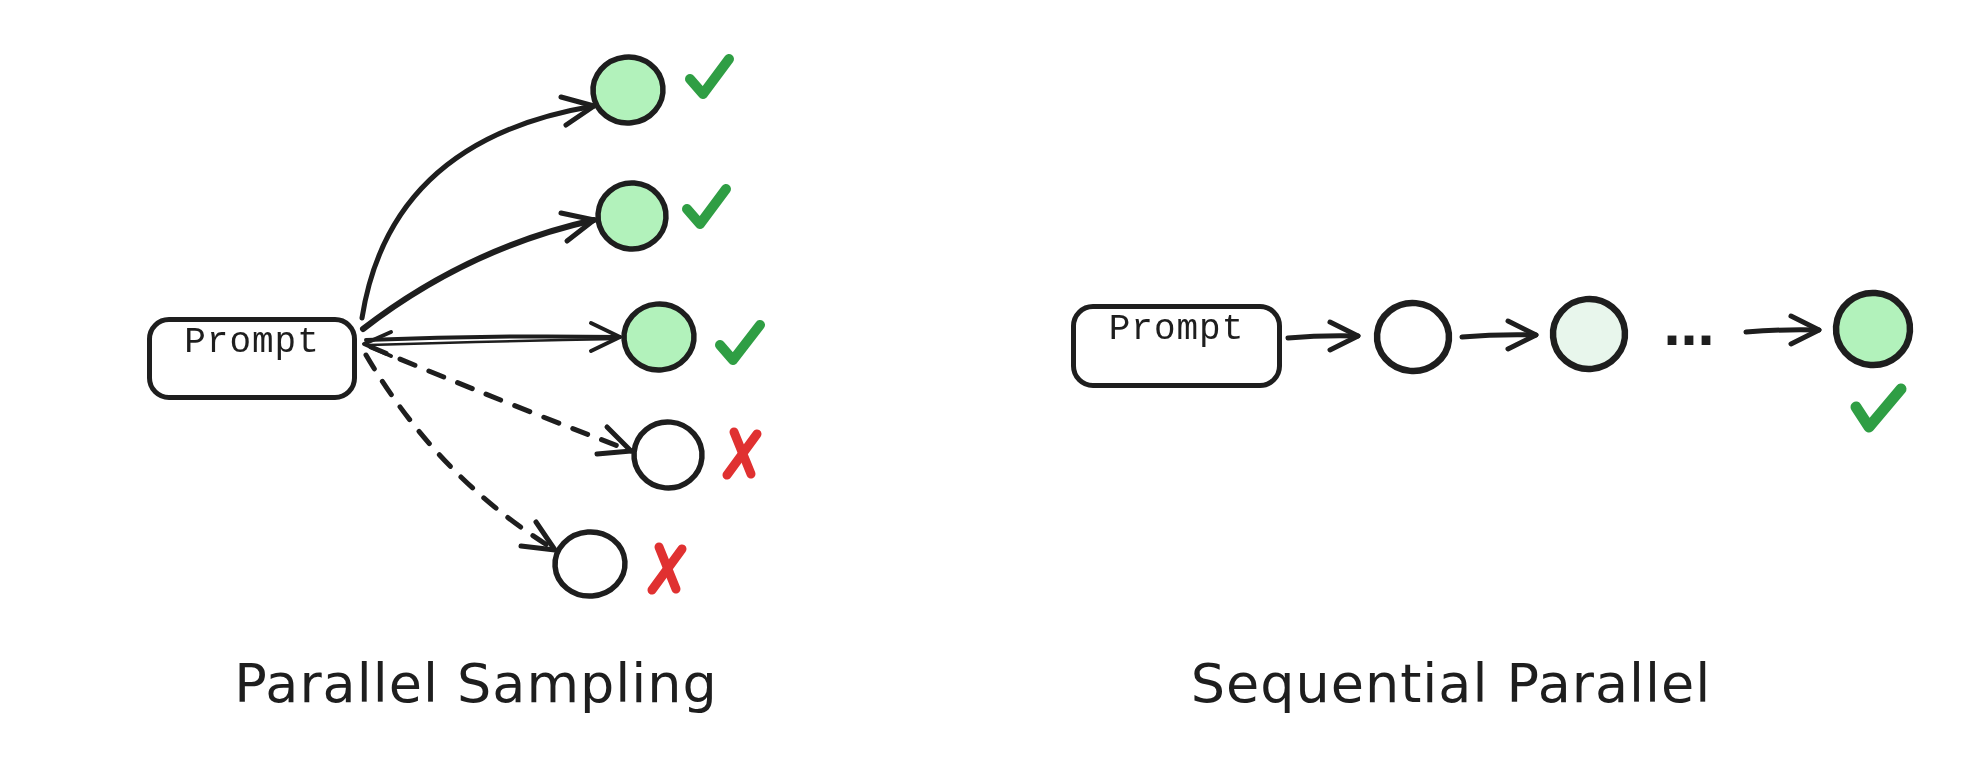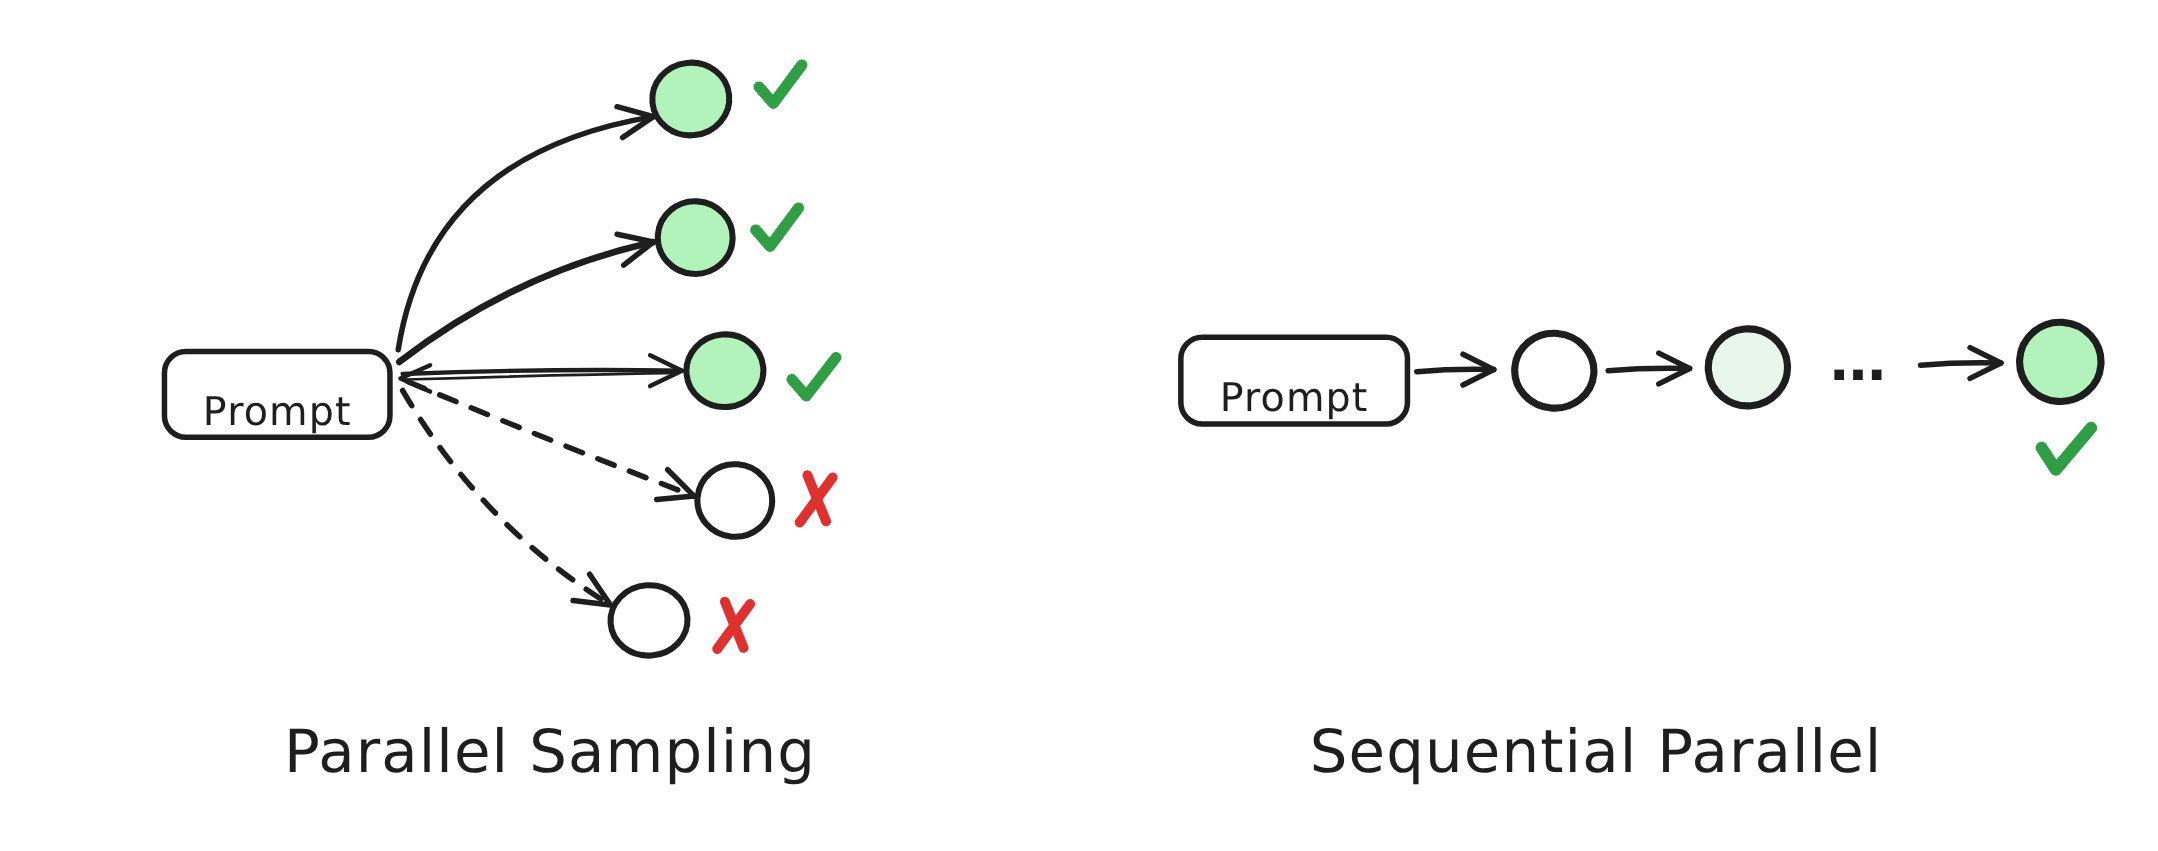--- a/index.html
+++ b/index.html
@@ -42,22 +42,23 @@
   .check-big { stroke-width: 11; }
   .xmark { stroke: var(--fail-red); fill: none; stroke-linecap: round; stroke-width: 9; }
 
   
   .prompt-box {
     position: absolute;
     border: 5px solid var(--ink);
     border-radius: 22px;
     background: var(--node-white);
     display: flex;
-    align-items: flex-end;
+    align-items: flex-start;
     justify-content: center;
+    font-family: Liberation Mono, monospace;
   }
   .prompt-text {
     font-size: 36px;
     color: var(--ink);
     letter-spacing: 1px;
   }
 
   
   .section-title {
     position: absolute;
@@ -149,17 +150,17 @@
   <div class="prompt-box" style="left:147px; top:317px; width:210px; height:83px;">
     <span class="prompt-text">Prompt</span>
   </div>
 
   <div class="prompt-box" style="left:1071px; top:304px; width:211px; height:84px;">
     <span class="prompt-text">Prompt</span>
   </div>
 
   <div class="ellipsis" style="left:1661px; top:306px; width:54px; height:44px;">...</div>
 
-  <div class="section-title" style="left:500px; top:652px;">Parallel Sampling</div>
+  <div class="section-title" style="left:476px; top:652px;">Parallel Sampling</div>
 
   <div class="section-title" style="left:1451px; top:652px;">Sequential Parallel</div>
 
 </div>
 
 </body></html>

